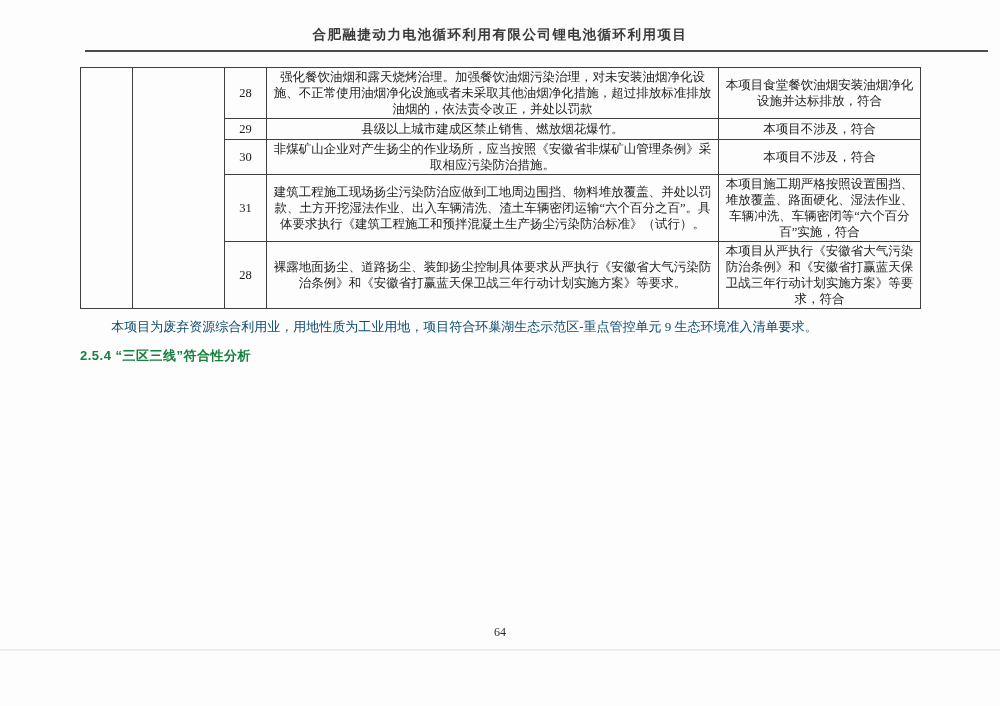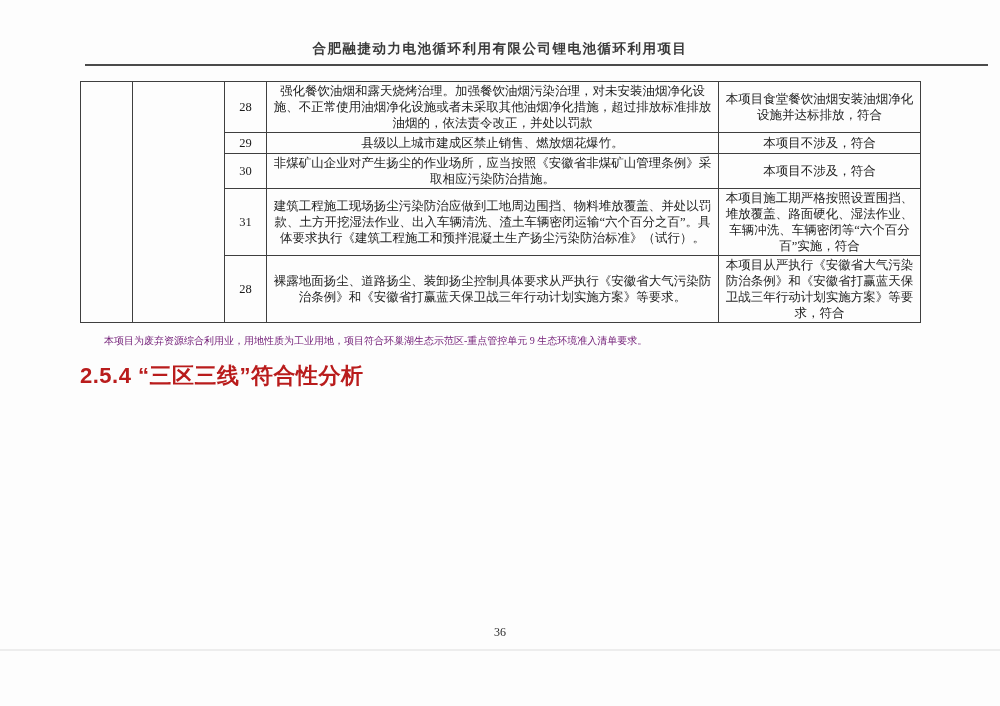--- a/index.html
+++ b/index.html
@@ -11,21 +11,21 @@
     overflow: hidden;
   }
   .page {
     position: relative;
     width: 1000px;
     height: 706px;
     background: #fdfdfd;
   }
   
   .header-title {
-    padding-top: 40px;
+    padding-top: 26px;
     text-align: center;
     font-size: 13.5px;
     font-weight: bold;
     letter-spacing: 1.5px;
     color: #3a3a3a;
   }
   .header-rule {
     margin: 6px 0 0 85px;
     width: 903px;
     height: 2px;
@@ -53,33 +53,33 @@
   col.c4 { width: 452px; }
   col.c5 { width: 202px; }
   tr.r28 td { height: 51px; }
   tr.r29 td { height: 21px; }
   tr.r30 td { height: 28px; }
   tr.r31 td { height: 64px; }
   tr.r32 td { height: 56px; }
   
   .note {
     margin: 8px 80px 4px 80px;
-    font-size: 10px;
+    font-size: 13px;
     line-height: 19px;
     text-indent: 2.4em;
     text-align: justify;
-    color: #701a75;
+    color: #0c4a6e;
   }
   
   .section-heading {
     margin: 11px 0 0 80px;
     font-family: "Liberation Sans", "DejaVu Sans", sans-serif;
-    font-size: 22px;
+    font-size: 13px;
     font-weight: bold;
-    color: #b91c1c;
+    color: #15803d;
     letter-spacing: 0.5px;
   }
   
   .body-para {
     margin: 13px 80px 0 80px;
     font-size: 14px;
     line-height: 27px;
     text-indent: 2em;
     text-align: justify;
     color: #1c1c1c;
@@ -151,18 +151,18 @@
       </tr>
     </tbody>
   </table>
 
   <p class="note">本项目为废弃资源综合利用业，用地性质为工业用地，项目符合环巢湖生态示范区-重点管控单元 9 生态环境准入清单要求。</p>
 
   <h2 class="section-heading">2.5.4 “三区三线”符合性分析</h2>
 
 
   <div class="footer">
-    <span class="page-number">36</span>
+    <span class="page-number">64</span>
   </div>
 
   <div class="scan-line"></div>
 
 </div>
 
 </body></html>

